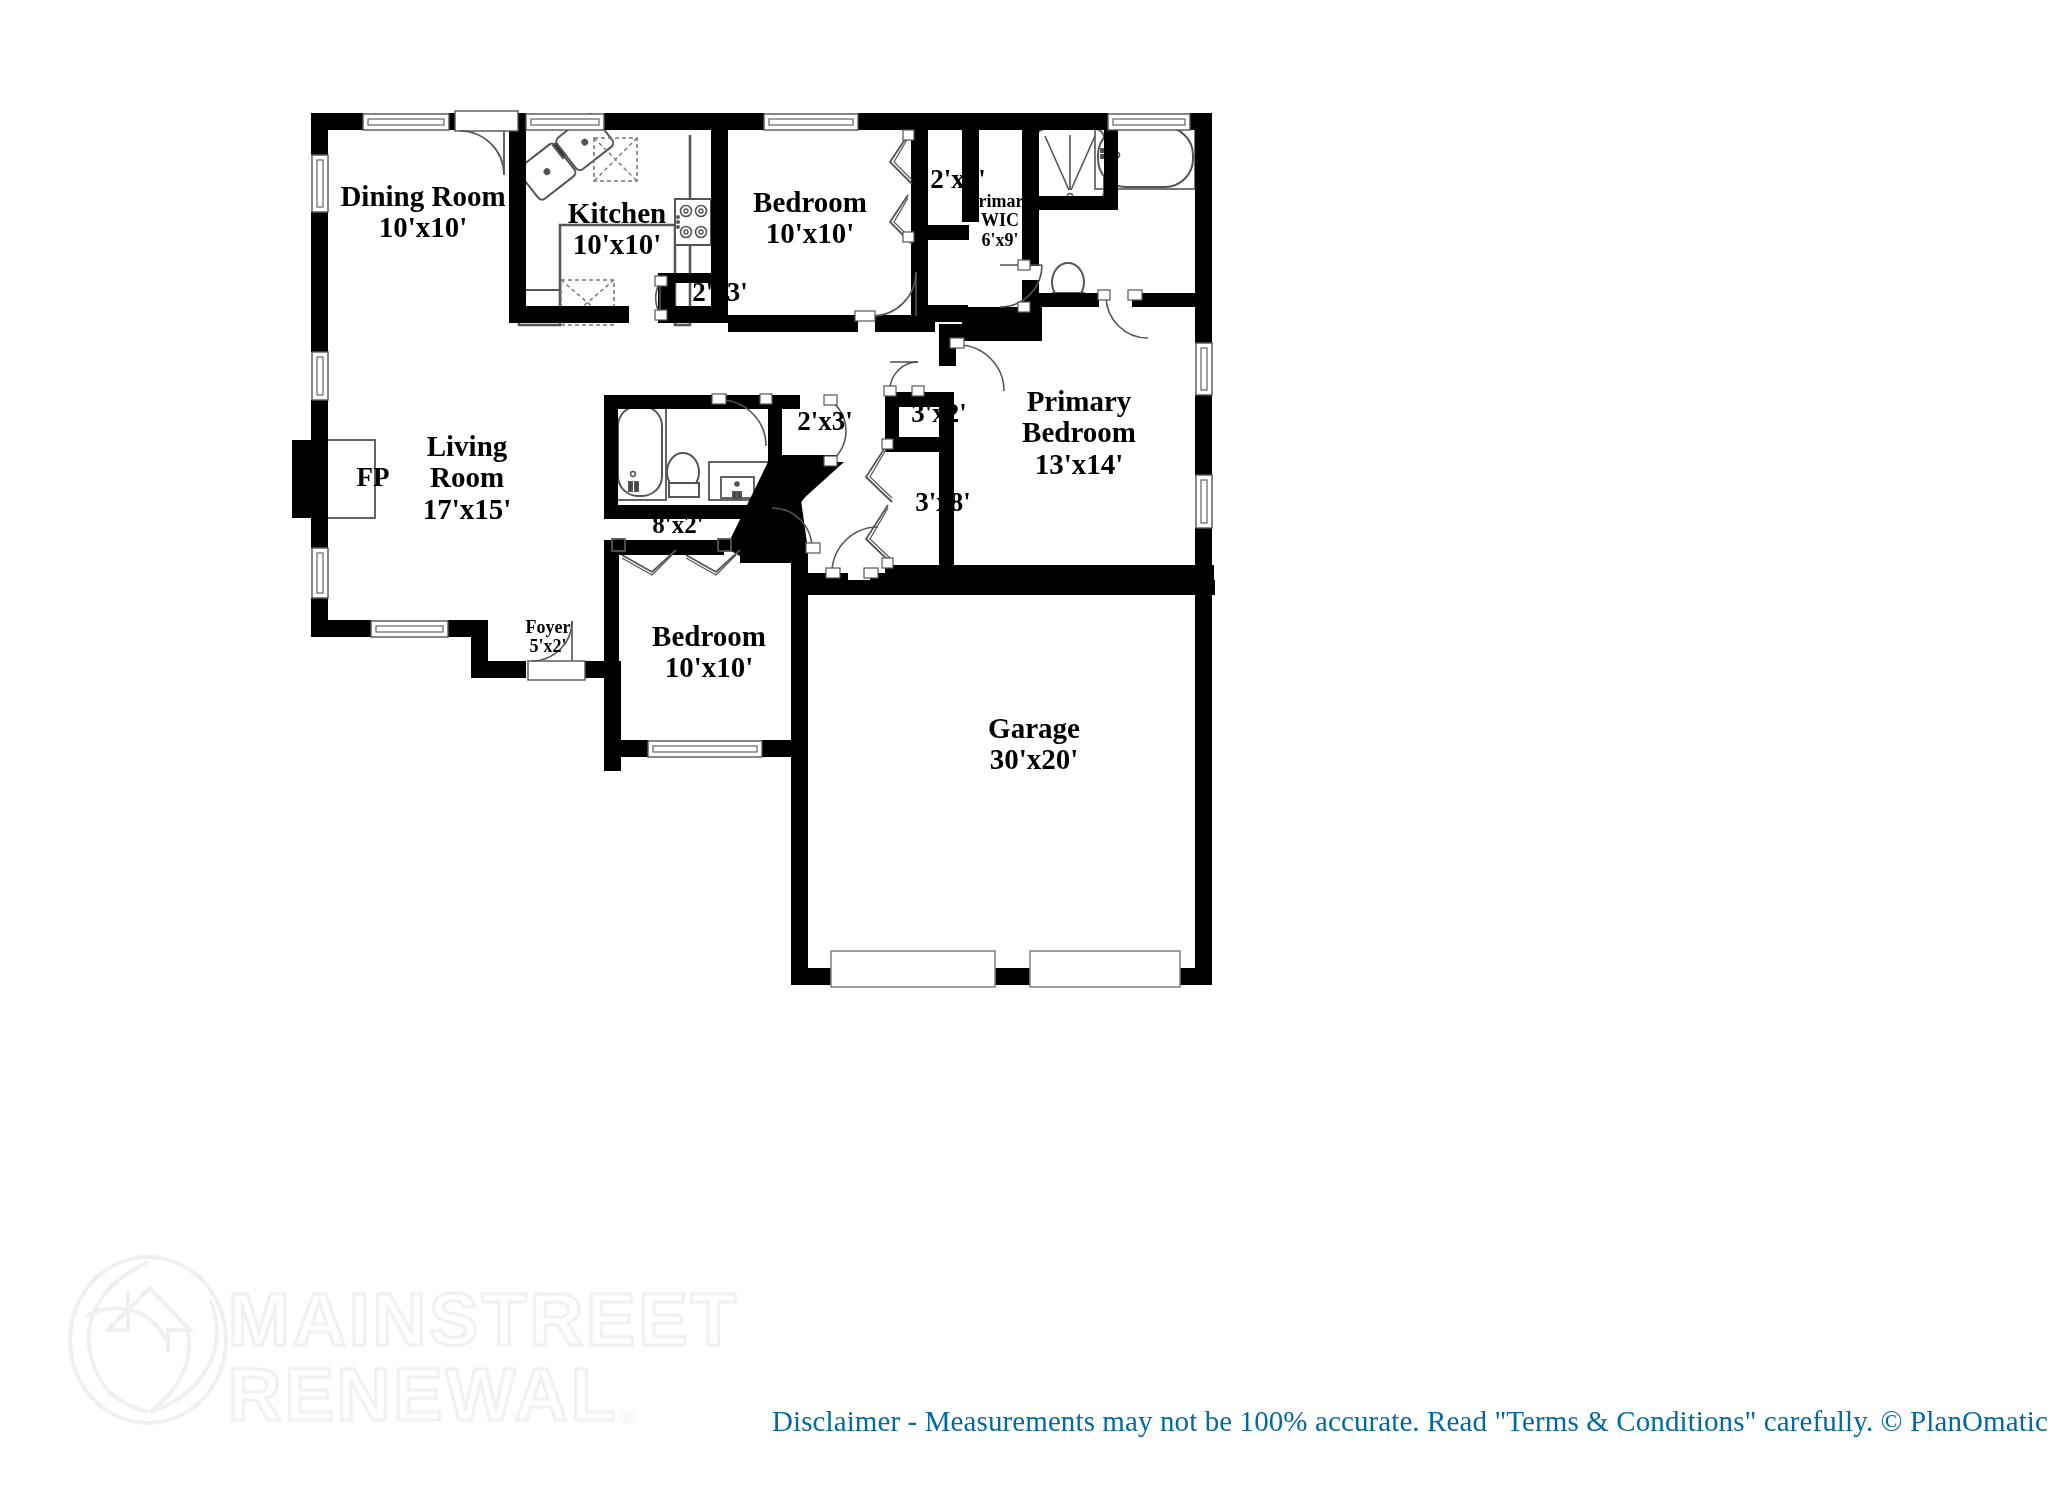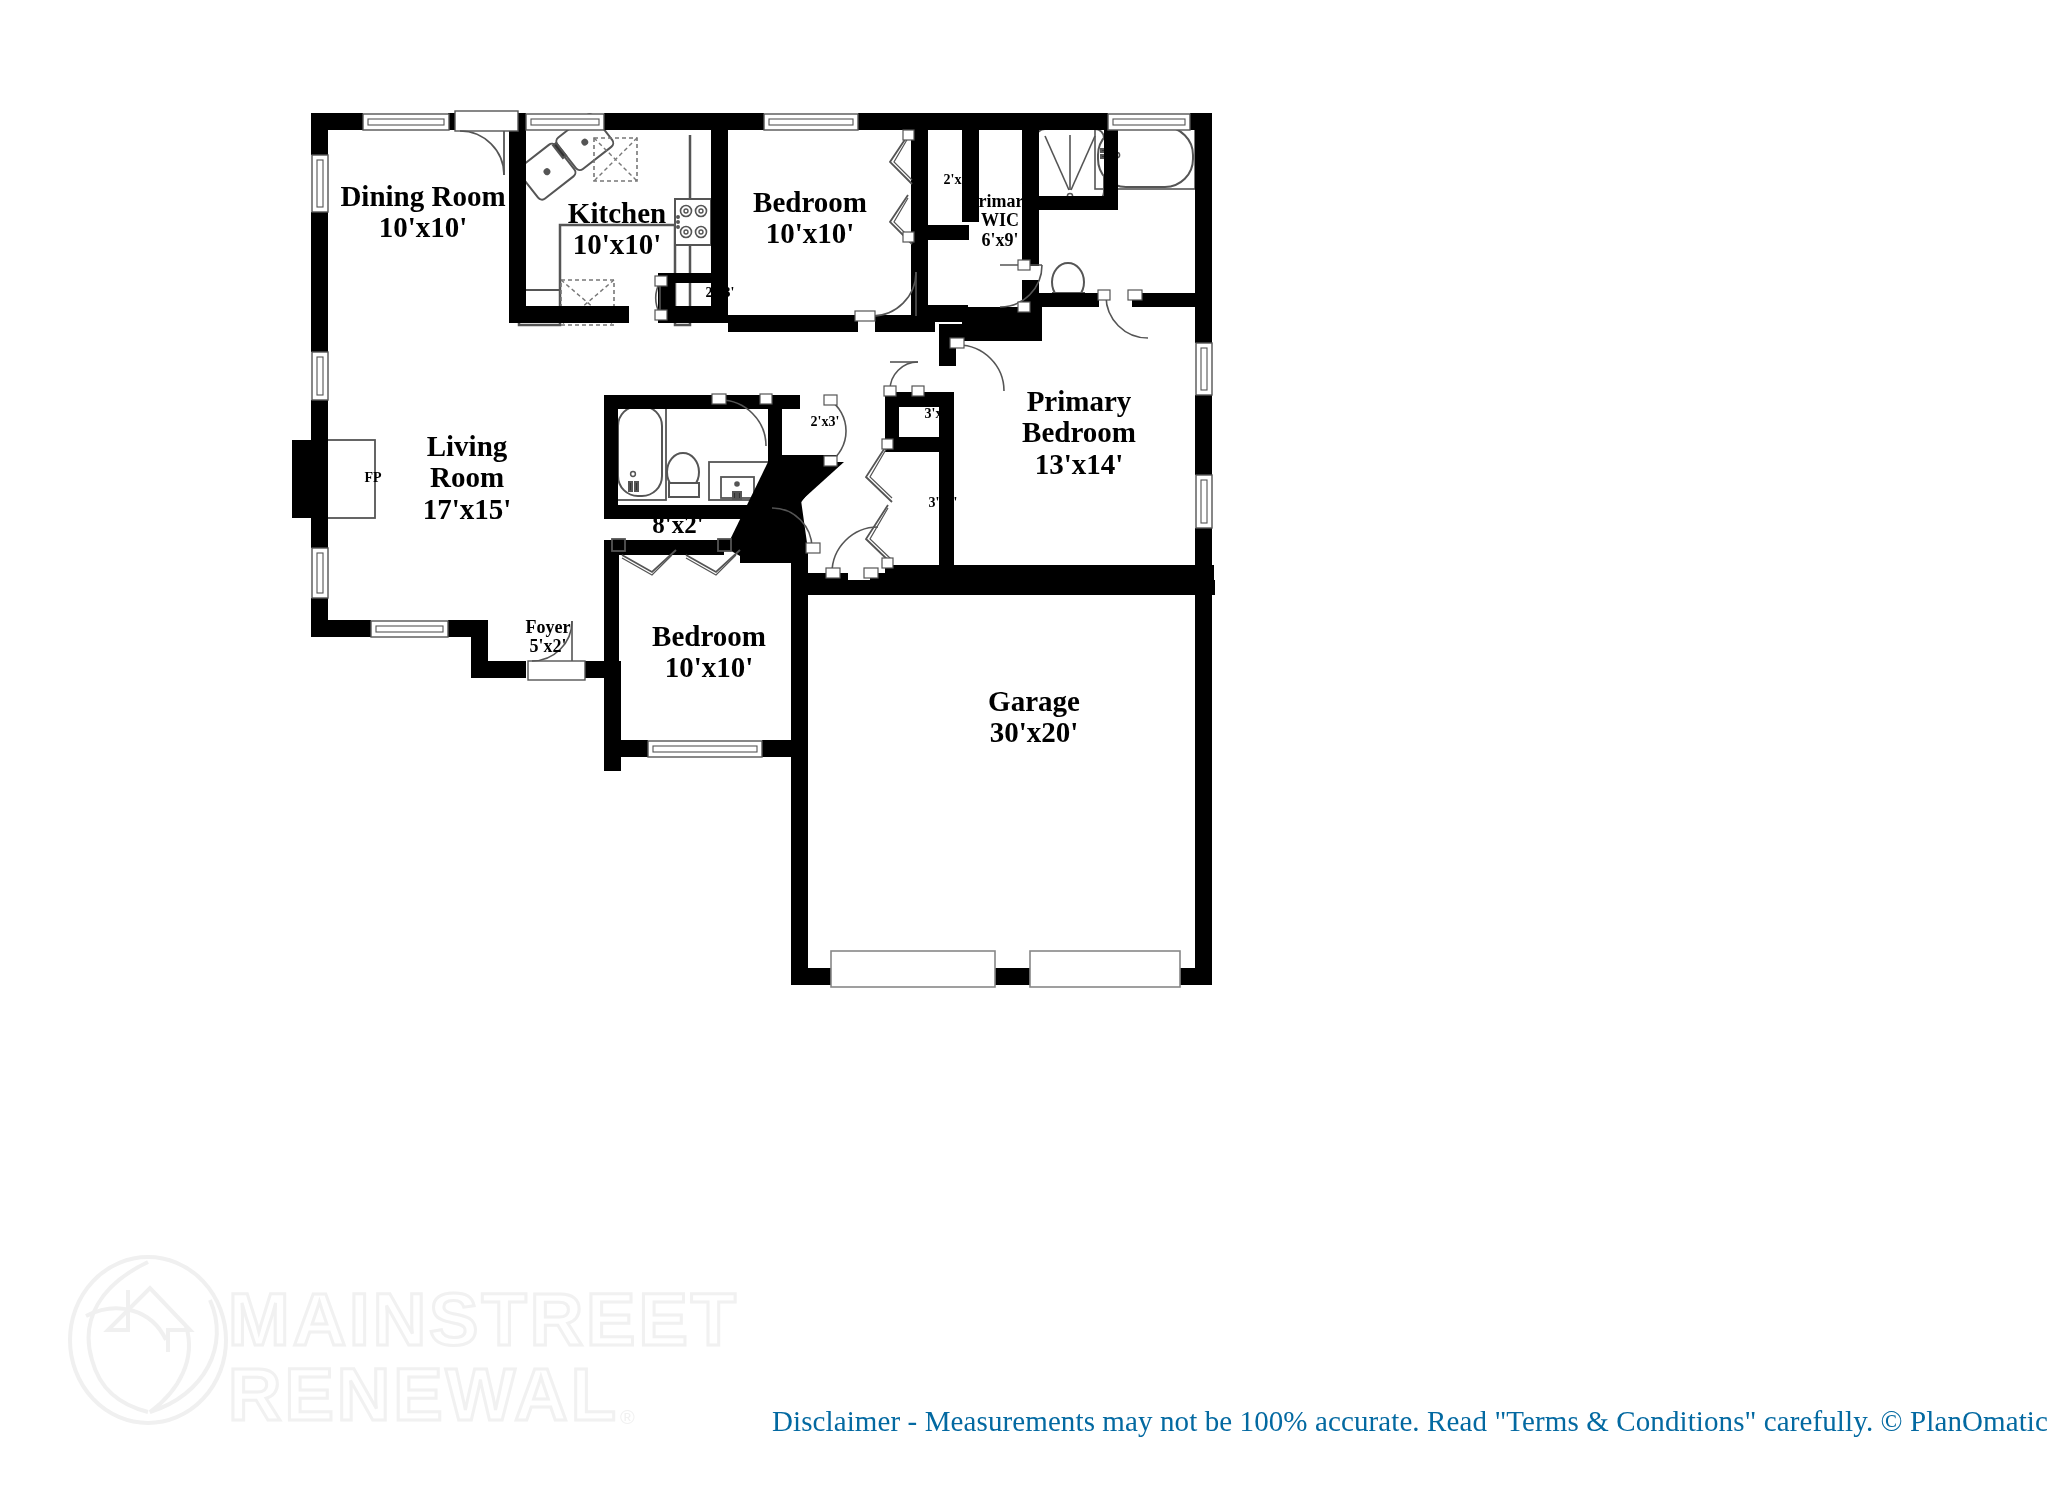--- a/index.html
+++ b/index.html
@@ -31,21 +31,21 @@
     line-height: 1.08;
     white-space: nowrap;
     transform: translate(-50%, -50%);
     pointer-events: none;
   }
   .room-label .lbl-name { display: block; }
   .room-label .lbl-dim  { display: block; }
 
   .sz-lg  { font-size: 29px; }
   .sz-md  { font-size: 25px; }
-  .sz-sm  { font-size: 14px; padding-left: 48px; }
+  .sz-sm  { font-size: 27px; padding-left: 48px; }
   .sz-xs  { font-size: 18px; }
 
   #disclaimer {
     position: absolute;
     left: 0;
     top: 1405px;
     width: 2048px;
     text-align: right;
     font-family: "Liberation Serif", "DejaVu Serif", serif;
     font-size: 29px;
@@ -476,21 +476,21 @@
   <div class="room-label sz-lg" style="left:709px; top:652px;">
     <span class="lbl-name">Bedroom</span>
     <span class="lbl-dim">10'x10'</span>
   </div>
 
   <div class="room-label sz-xs" style="left:548px; top:637px;">
     <span class="lbl-name">Foyer</span>
     <span class="lbl-dim">5'x2'</span>
   </div>
 
-  <div class="room-label sz-lg" style="left:1034px; top:717px;">
+  <div class="room-label sz-lg" style="left:1034px; top:744px;">
     <span class="lbl-name">Garage</span>
     <span class="lbl-dim">30'x20'</span>
   </div>
 
   <div class="room-label sz-sm" style="left:696px; top:293px;">
     <span class="lbl-dim">2'x3'</span>
   </div>
   <div class="room-label sz-sm" style="left:934px; top:180px;">
     <span class="lbl-dim">2'x2'</span>
   </div>

